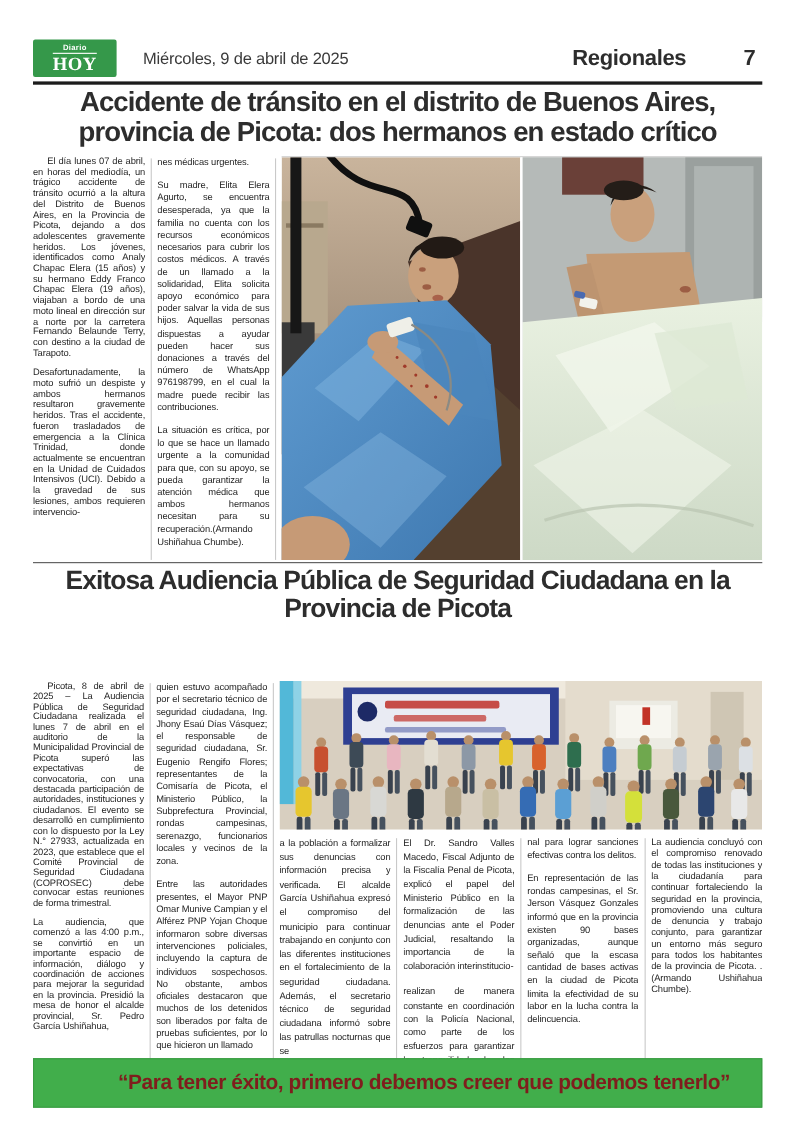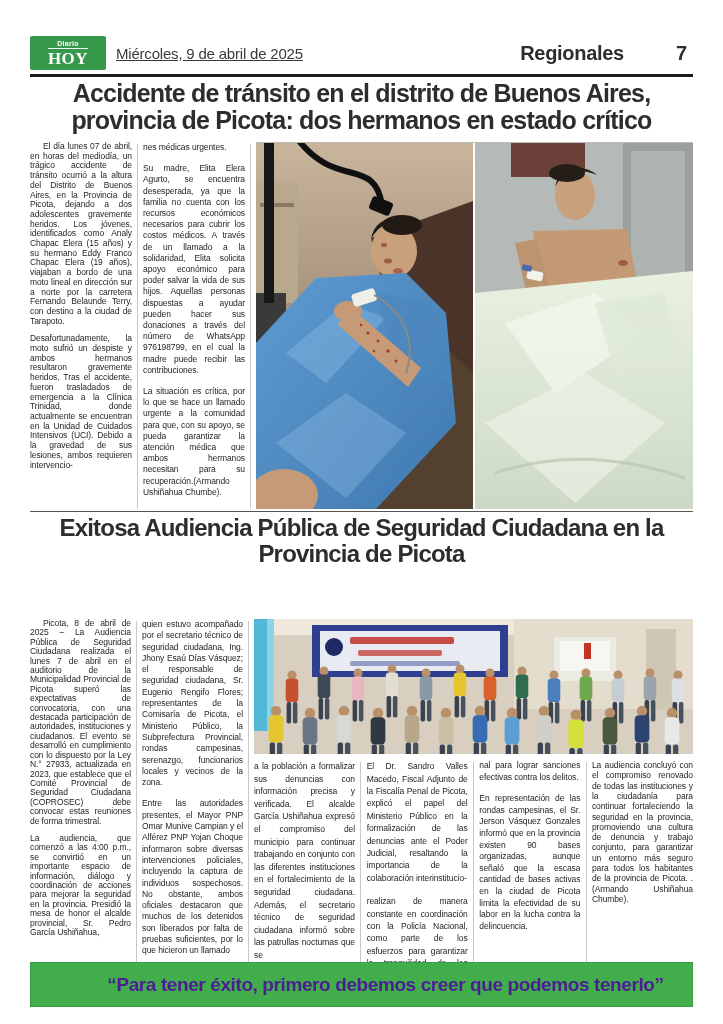--- a/index.html
+++ b/index.html
@@ -5,21 +5,21 @@
   html,body{margin:0;padding:0;background:#e9e9e9;}
   .page{
     position:relative;width:723px;height:1024px;background:#ffffff;
     font-family:"Liberation Sans", sans-serif;overflow:hidden;margin:0 auto;
   }
   
   .masthead{position:absolute;top:34px;left:30px;width:663px;height:38px;display:flex;align-items:center;}
   .logo{width:76px;height:34px;background:#35984a;border-radius:2px;display:flex;flex-direction:column;align-items:center;justify-content:center;flex:none;}
   .logo-small{font-size:7px;font-weight:bold;color:#fff;line-height:8px;letter-spacing:.3px;}
   .logo-main{font-family:"Liberation Serif", serif;font-size:17px;font-weight:bold;color:#fff;line-height:17px;letter-spacing:.5px;border-top:1px solid rgba(255,255,255,.9);padding-top:1px;}
-  .mast-date{font-size:15px;color:#3a3a3a;margin-left:10px;letter-spacing:-.2px;text-decoration:underline;}
+  .mast-date{font-size:15px;color:#3a3a3a;margin-left:24px;letter-spacing:-.2px;}
   .mast-spacer{flex:1;}
   .mast-section{font-size:20px;font-weight:bold;color:#2d2d2d;letter-spacing:-.3px;}
   .mast-page{font-size:20px;font-weight:bold;color:#2d2d2d;margin-left:52px;margin-right:6px;}
   .mast-rule{position:absolute;top:74px;left:30px;width:663px;height:3px;background:#1c1c1c;}
   
   .headline{position:absolute;left:40px;width:643px;text-align:center;font-weight:bold;color:#2d2d2d;letter-spacing:-.8px;}
   .h1{top:80px;font-size:25px;line-height:27px;}
   .h2{top:515px;font-size:24px;line-height:26px;}
   
   .article{position:absolute;left:30px;width:663px;display:flex;overflow:hidden;}
@@ -45,21 +45,21 @@
   .photo-gap{width:2px;background:#fff;}
   .right-block{flex:1;display:flex;flex-direction:column;}
   .group-photo{height:193px;overflow:hidden;}
   .subcols{margin-top:6px;flex:1;display:flex;justify-content:space-between;}
   
   .divider{position:absolute;top:511px;left:30px;width:663px;height:1px;background:#555;}
   .quote-banner{
     position:absolute;top:962px;left:30px;width:663px;height:45px;background:#41ae4b;
     display:flex;align-items:center;justify-content:center;border:1px solid #3a9c43;box-sizing:border-box;
   }
-  .quote-banner span{font-size:19px;font-weight:bold;color:#4c1d95;letter-spacing:-.4px;margin-left:48px;}
+  .quote-banner span{font-size:19px;font-weight:bold;color:#7f1d1d;letter-spacing:-.4px;margin-left:48px;}
 </style>
 </head>
 <body>
 
 <div class="page">
 
   <div class="masthead">
     <div class="logo">
       <div class="logo-small">Diario</div>
       <div class="logo-main">HOY</div>

